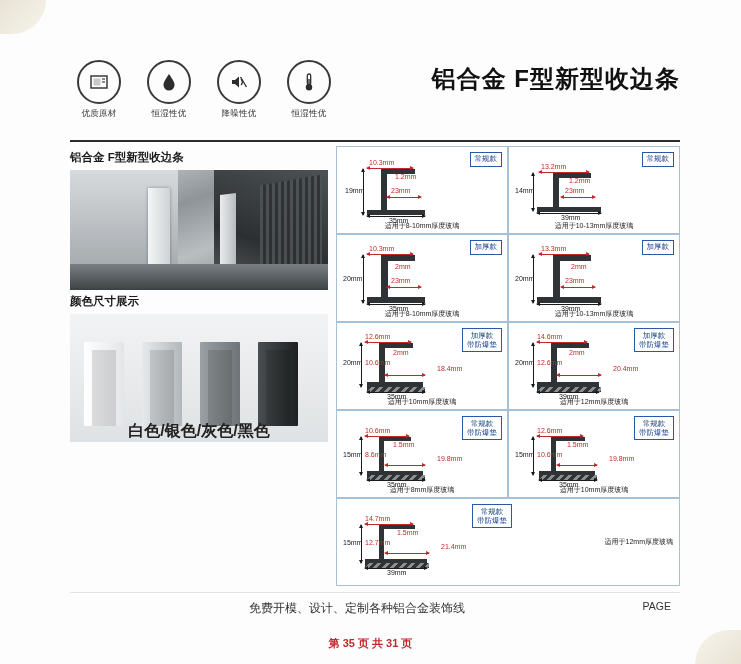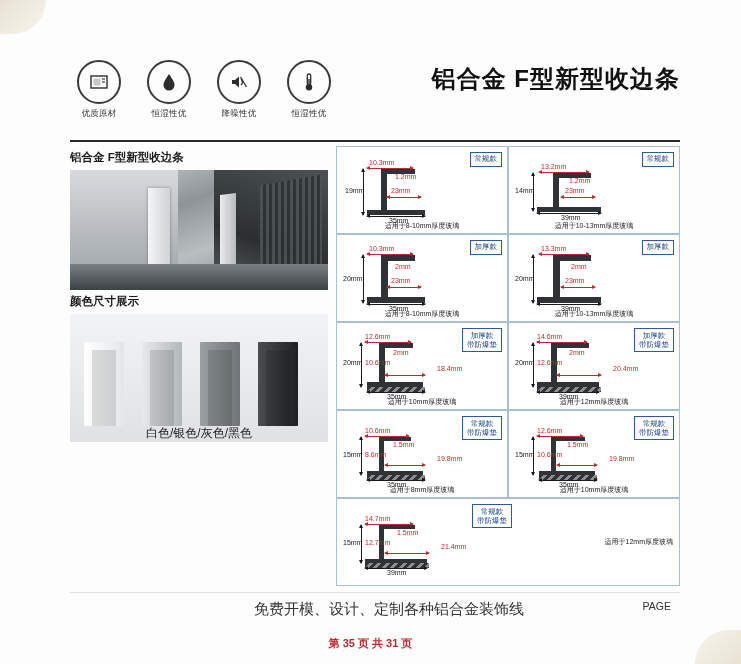--- a/index.html
+++ b/index.html
@@ -104,21 +104,21 @@
     position:absolute; left:8px; top:8px; right:8px; bottom:0;
     background: rgba(0,0,0,0.12);
   }
   .p2-white { left: 14px; background: linear-gradient(90deg,#ffffff,#e3e6e8);}
   .p2-silver{ left: 72px; background: linear-gradient(90deg,#e7eaec,#b2b7ba);}
   .p2-gray  { left: 130px; background: linear-gradient(90deg,#9aa0a3,#6e7477);}
   .p2-black { left: 188px; background: linear-gradient(90deg,#4a4e50,#1e2122);}
   .p2-caption {
     position:absolute; left:0; bottom: 0; width:100%; text-align:center;
   }
-  .p2-colors { font-size: 12px; color:#222; }
+  .p2-colors { font-size: 16px; color:#222;font-weight:bold; }
   .p2-sub { font-size: 7.5px; color:#666; margin-top:1px;}
 
   
   .grid {
     position:absolute; left: 336px; top: 146px; width: 344px;
   }
   .grow { display:flex; }
   .cell {
     position:relative; width: 172px; height: 88px;
     border: 1px solid #a8c0d6;
@@ -174,23 +174,23 @@
     background: linear-gradient(180deg,#eef1f4,#dde3e9);
     border: 1px solid #cfd6dd;
     display:flex; align-items:center;
   }
   .appl-label {
     background:#2b57a4; color:#fff; font-size:11px; font-weight:bold;
     padding: 4px 8px; margin-left: 6px;
   }
   .appl-text { font-size: 11.5px; font-weight:bold; color:#111; margin-left: 8px;}
   .foot-line {
-    position:absolute; left:84px; top: 600px; width: 610px;
+    position:absolute; left:52px; top: 600px; width: 610px;
     display:flex; align-items:center; justify-content:center;
-    font-size: 15px; color:#333;
+    font-size: 12px; color:#333;
   }
   .foot-page {
     position:absolute; right: 70px; top: 600px; font-size: 10.5px; color:#333;
   }
   .pager {
     position:absolute; left:0; top: 636px; width: 741px; text-align:center;
     font-size: 11px; color:#c0282d; font-weight: bold;
   }
   .thinline { position:absolute; left:70px; top:592px; width:610px; height:1px; background:#e2e2e2;}
 </style>

